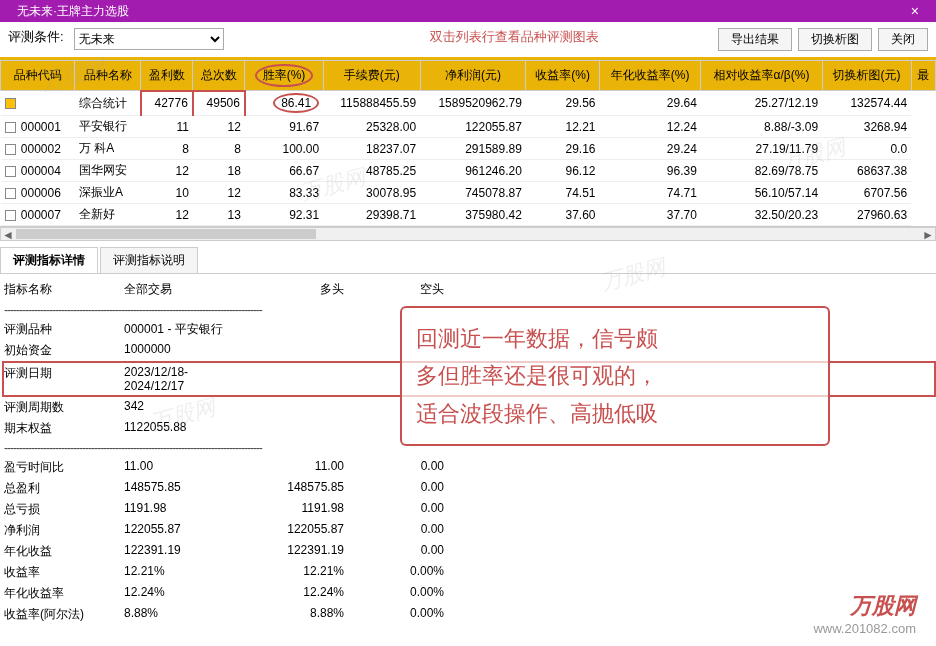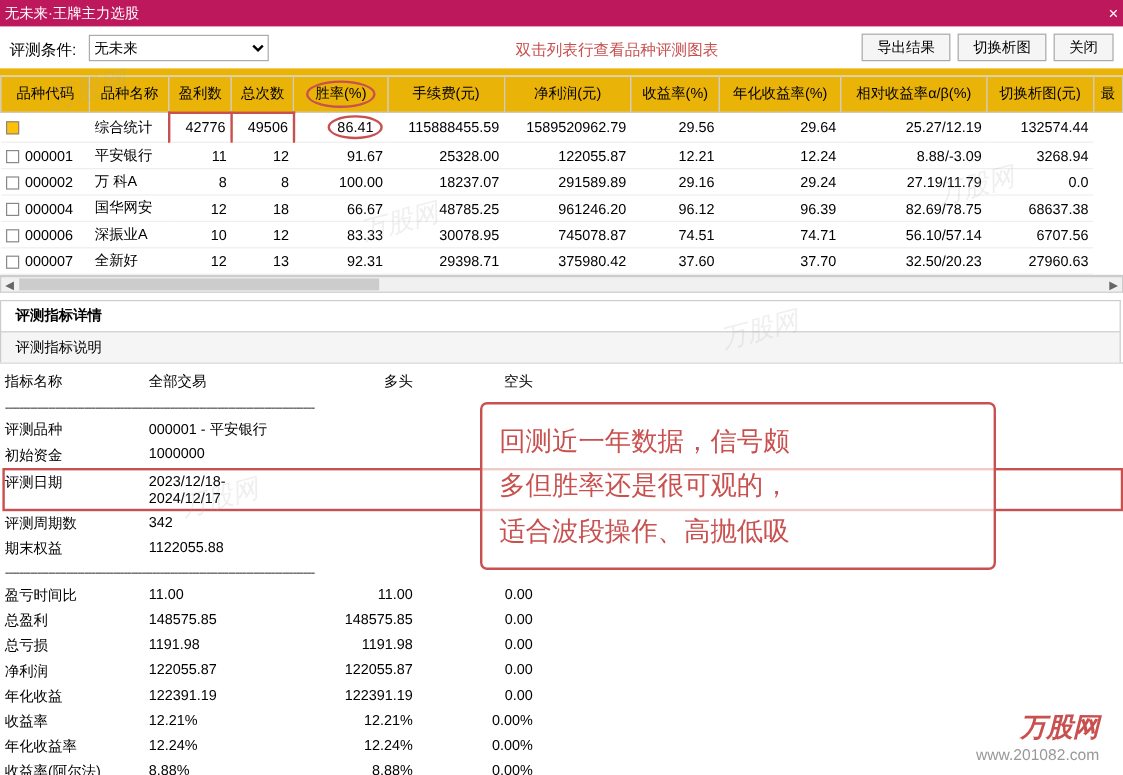--- a/index.html
+++ b/index.html
@@ -1,35 +1,35 @@
 <!DOCTYPE html>
 <html><head>
 <meta charset="utf-8">
 <style>
 * { margin: 0; padding: 0; box-sizing: border-box; font-family: "Microsoft YaHei", SimSun, sans-serif; }
 body { background: #fff; font-size: 12px; width: 936px; height: 646px; overflow: hidden; position: relative; }
-.titlebar { background: #be185d; color: #fff; height: 22px; display: flex; align-items: center; justify-content: space-between; padding: 0 4px; }
+.titlebar { background: #a21caf; color: #fff; height: 22px; display: flex; align-items: center; justify-content: space-between; padding: 0 17px; }
 .titlebar .title { font-size: 12px; }
 .titlebar .close-x { font-size: 14px; cursor: pointer; }
-.toolbar { display: flex; align-items: flex-end; padding: 6px 8px; border-bottom: 6px solid #eab308; gap: 6px; }
+.toolbar { display: flex; align-items: flex-start; padding: 6px 8px; border-bottom: 3px solid #eab308; gap: 6px; }
 .toolbar .label { font-size: 13px; margin-right: 4px; }
 .toolbar select { width: 150px; height: 22px; border: 1px solid #aaa; background: #fff; font-size: 12px; }
 .toolbar .hint { color: #c8504f; font-size: 13px; margin-left: 200px; }
 .toolbar .btn { border: 1px solid #aaa; background: #f5f5f5; padding: 2px 12px; cursor: pointer; font-size: 12px; }
 .toolbar .spacer { flex: 1; }
 .grid-wrapper { overflow: auto; border-bottom: 1px solid #ccc; }
 table.grid { border-collapse: collapse; width: 100%; font-size: 12px; }
 table.grid th { background: #eab308; border: 1px solid #ccc; padding: 3px 4px; font-weight: normal; white-space: nowrap; text-align: center; }
 table.grid td { border-bottom: 1px solid #eee; padding: 2px 4px; white-space: nowrap; text-align: right; }
 table.grid td.left { text-align: left; }
 .checkbox { display: inline-block; width: 11px; height: 11px; border: 1px solid #888; vertical-align: middle; margin-right: 2px; }
 .checkbox.checked { background: #ffc107; }
 .circled { border: 2px solid #c8504f; border-radius: 50%; padding: 1px 6px; display: inline-block; }
 .boxed { border: 2px solid #c8504f; }
-.tabs-row { display: flex; border-bottom: 1px solid #ccc; margin-top: 6px; flex-direction: column; }
+.tabs-row { display: flex; border-bottom: 1px solid #ccc; margin-top: 6px; }
 .tab { padding: 4px 12px; border: 1px solid #ccc; border-bottom: none; background: #f5f5f5; cursor: pointer; font-size: 12px; margin-right: 2px; }
 .tab.active { background: #fff; font-weight: bold; }
 .details { padding: 4px 0 0 4px; position: relative; }
 .detail-header { display: flex; font-size: 12px; padding: 3px 0; }
 .detail-header .h0 { width: 120px; }
 .detail-header .h1 { width: 120px; text-align: left; }
 .detail-header .h2 { width: 100px; text-align: right; }
 .detail-header .h3 { width: 100px; text-align: right; }
 .dashrow { padding: 2px 0; letter-spacing: -1px; color: #444; }
 .drow { display: flex; padding: 2px 0; font-size: 12px; }

